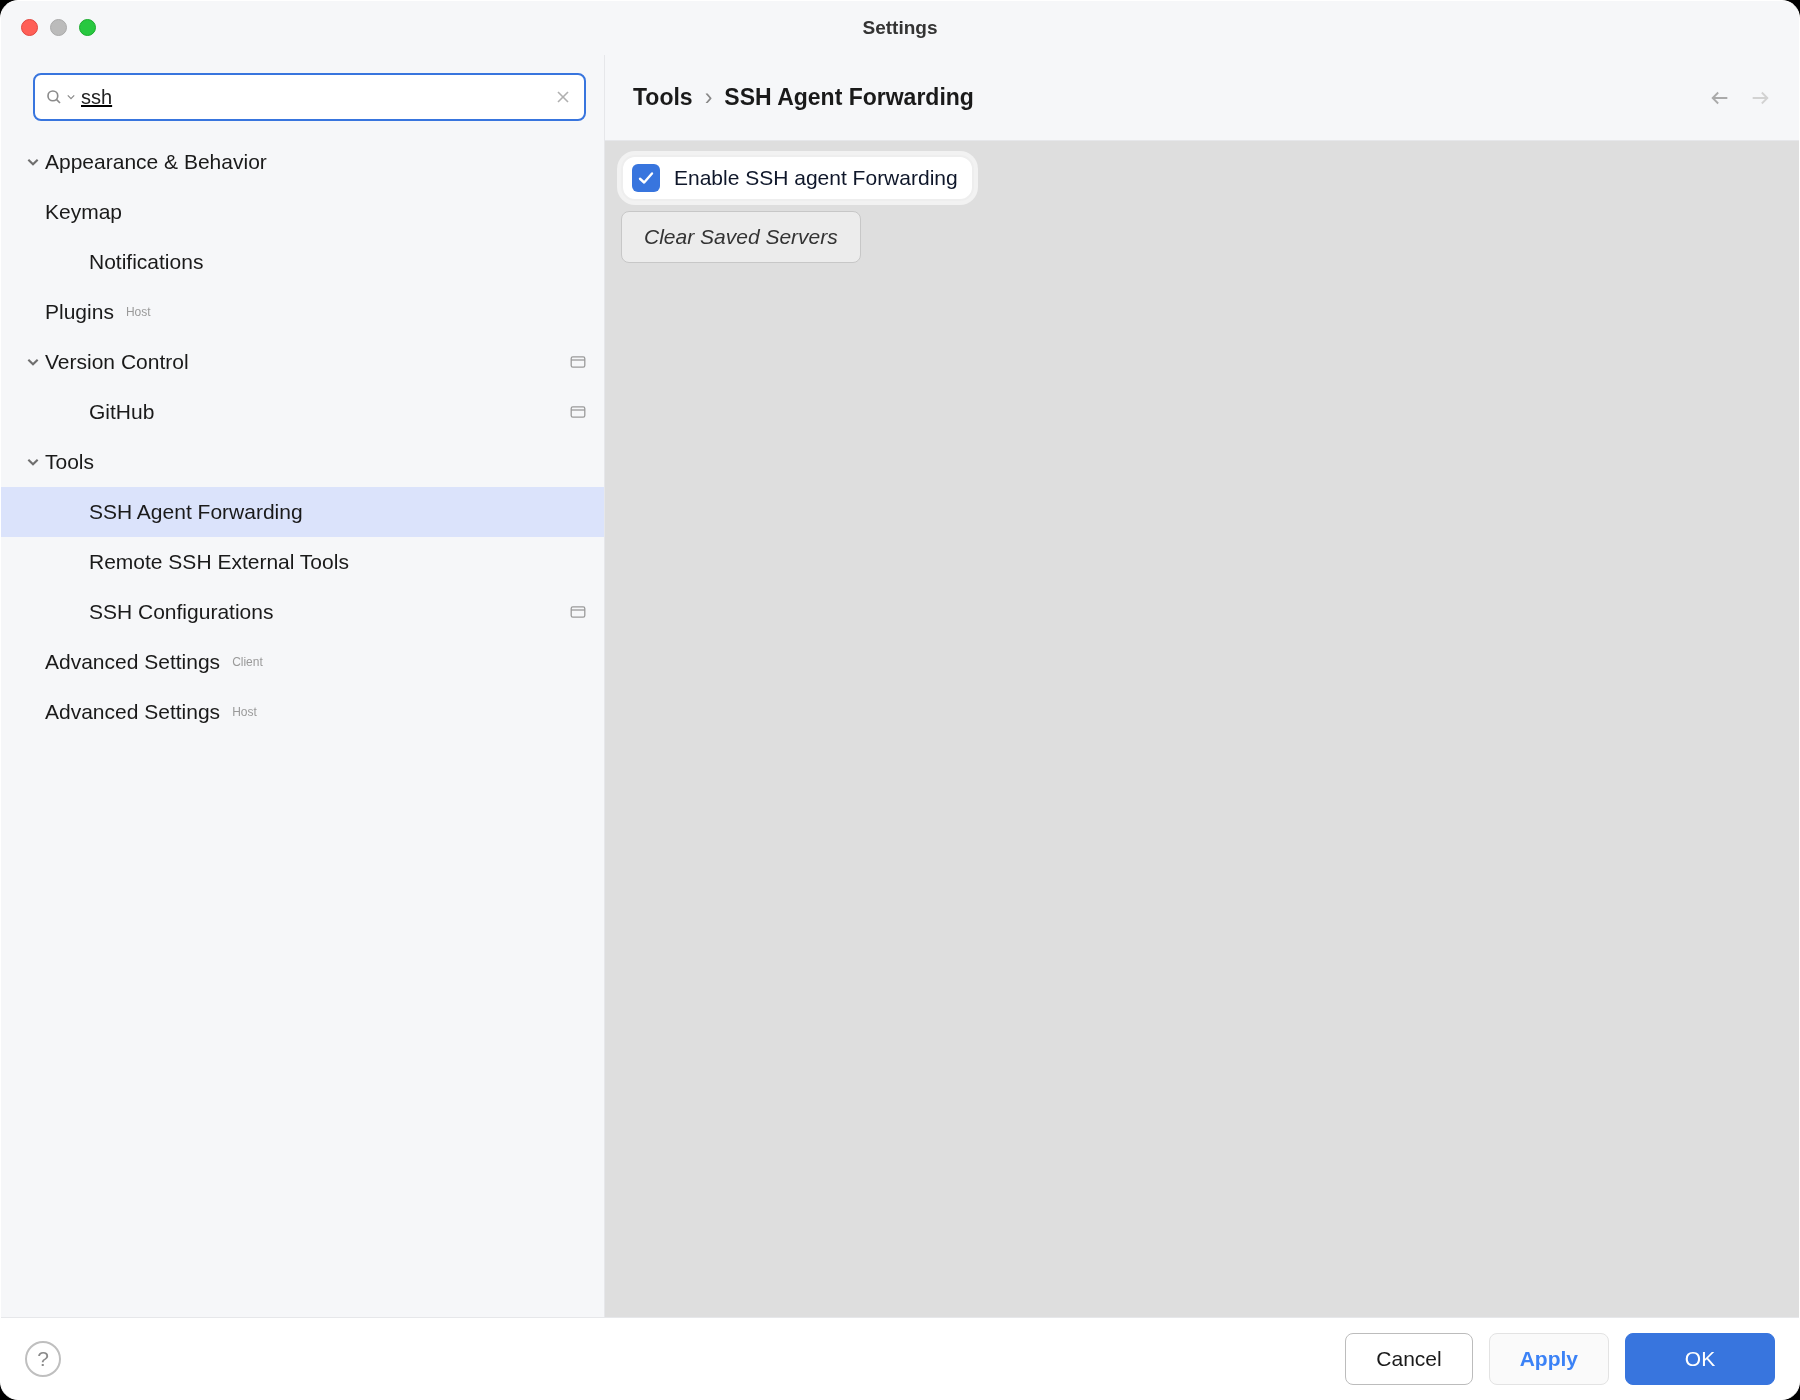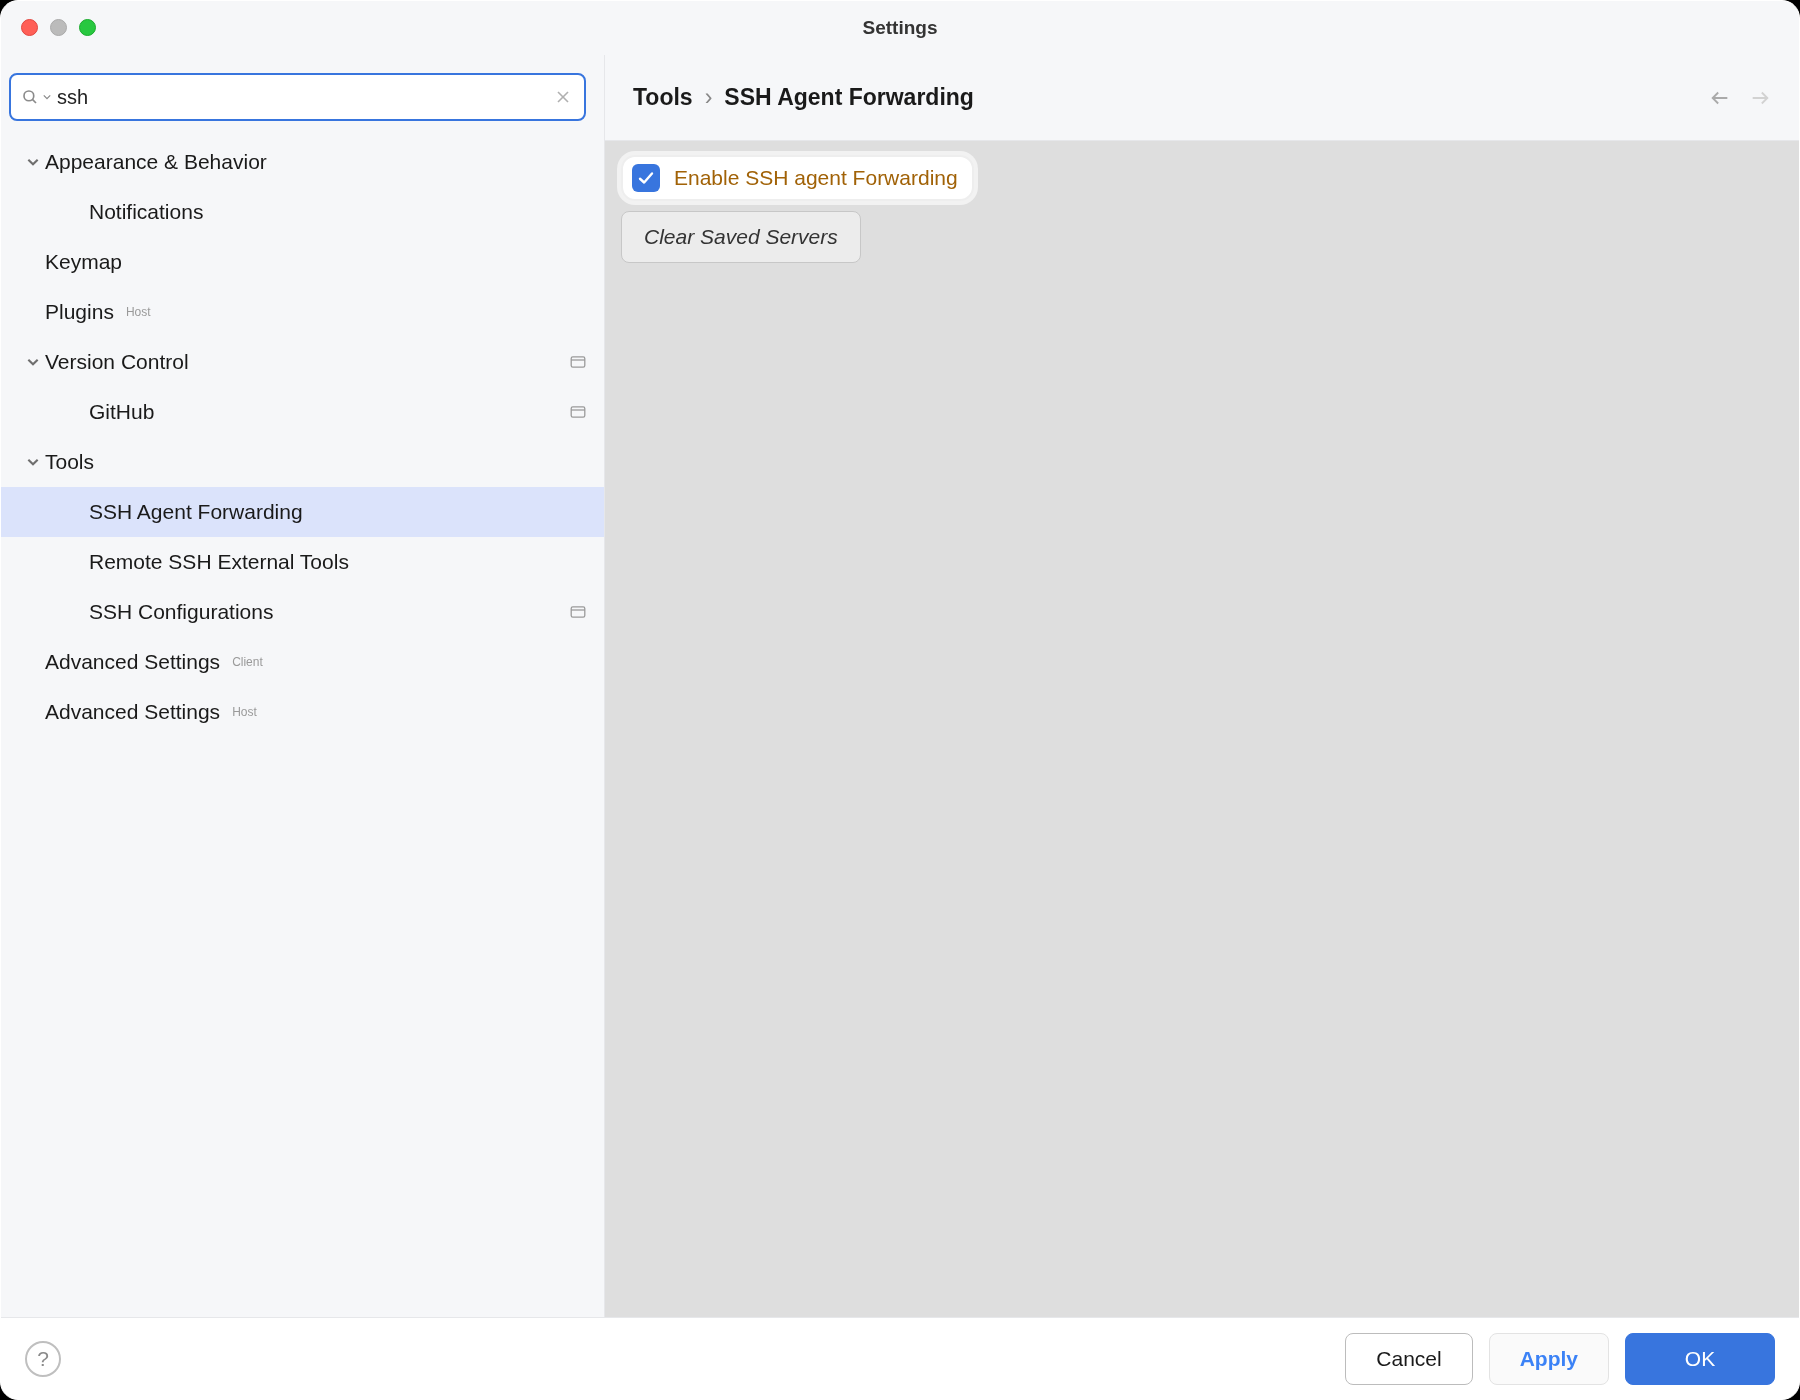--- a/index.html
+++ b/index.html
@@ -61,21 +61,22 @@
   .sidebar {
     width: 604px;
     background: #f6f7f9;
     border-right: 1px solid #e6e7ea;
     display: flex;
     flex-direction: column;
     padding-top: 18px;
   }
 
   .search-wrap {
-    padding: 0 18px 10px 8px;
+    padding: 0 18px 10px 32px;
+    text-decoration: underline;
   }
   .search {
     height: 48px;
     border: 2.5px solid #3875de;
     border-radius: 8px;
     background: #fff;
     display: flex;
     align-items: center;
     padding: 0 10px 0 10px;
     gap: 6px;
@@ -200,21 +201,21 @@
     border-radius: 6px;
     background: #3875de;
     display: inline-flex;
     align-items: center;
     justify-content: center;
     margin-right: 14px;
     color: #fff;
   }
   .hl-row .cb-label {
     font-size: 21px;
-    color: #a16207;
+    color: #0f172a;
   }
 
   .btn-plain {
     display: inline-flex;
     align-items: center;
     justify-content: center;
     height: 52px;
     padding: 0 22px;
     font-size: 21px;
     color: #333;
@@ -319,26 +320,26 @@
 
       <div class="tree" id="tree">
           <div class="tree-row">
             <span class="chev">
               <svg width="14" height="14" viewBox="0 0 12 12" fill="none" stroke="#6f6f6f" stroke-width="1.8">
                 <polyline points="2 4 6 8 10 4"></polyline>
               </svg>
             </span>
             <span class="label bold">Appearance &amp; Behavior</span>
           </div>
+          <div class="tree-row">
+            <span class="spacer-chev"></span>
+            <span class="label bold">Keymap</span>
+          </div>
           <div class="tree-row child">
             <span class="label">Notifications</span>
-          </div>
-          <div class="tree-row">
-            <span class="spacer-chev"></span>
-            <span class="label bold">Keymap</span>
           </div>
           <div class="tree-row">
             <span class="spacer-chev"></span>
             <span class="label bold">Plugins</span>
             <span class="tag">Host</span>
           </div>
           <div class="tree-row">
             <span class="chev">
               <svg width="14" height="14" viewBox="0 0 12 12" fill="none" stroke="#6f6f6f" stroke-width="1.8">
                 <polyline points="2 4 6 8 10 4"></polyline>

